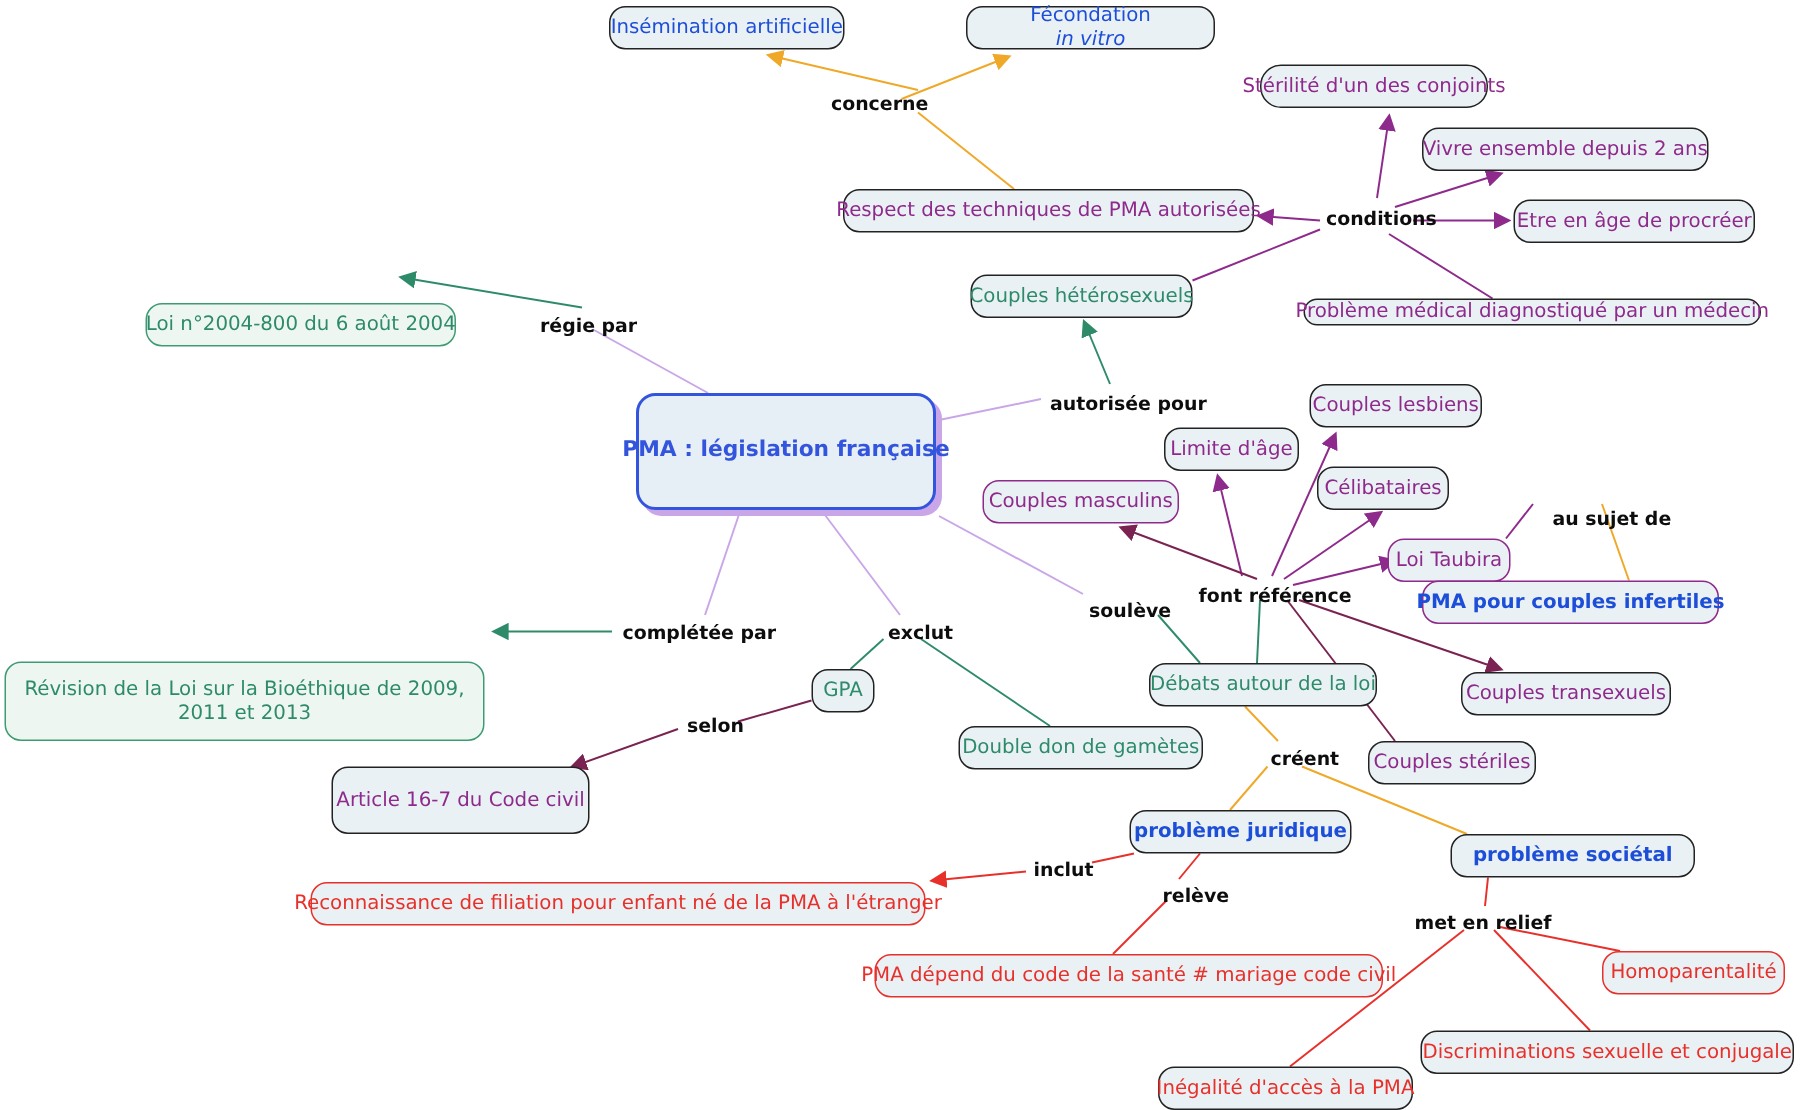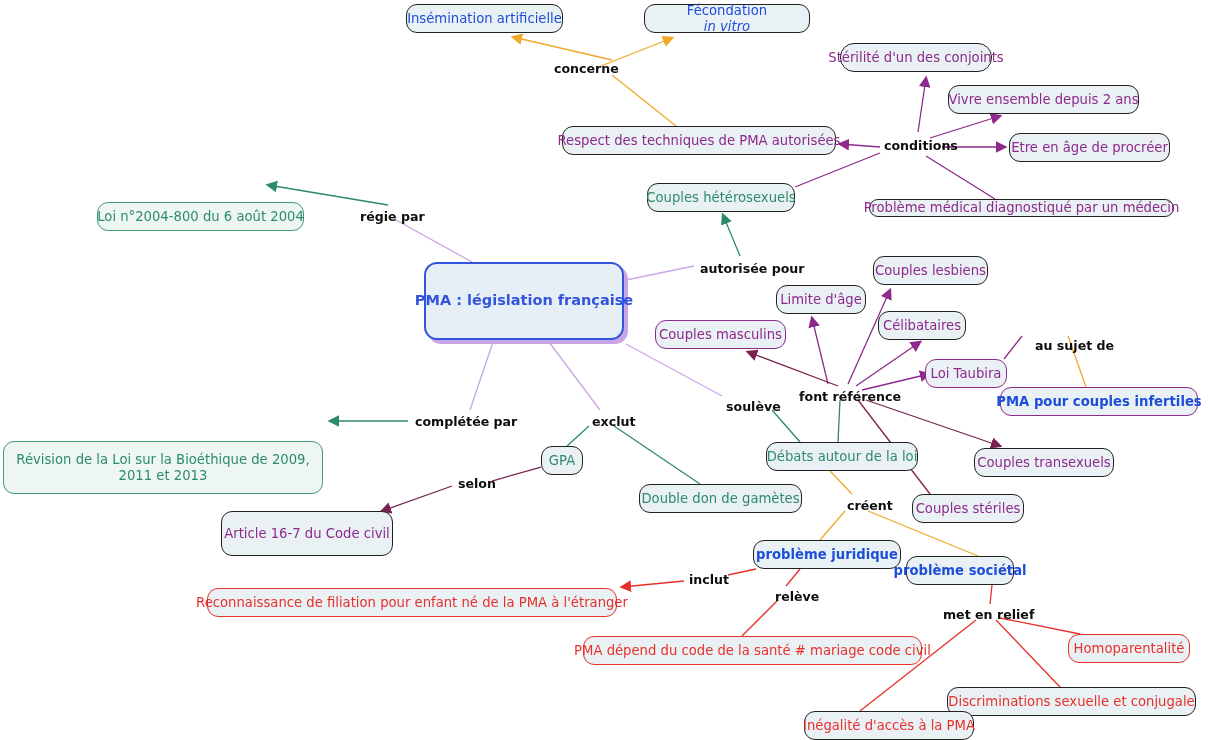--- a/index.html
+++ b/index.html
@@ -213,21 +213,21 @@
       </div>
       <div class="node t-purple b-dark" style="left: 878px; top: 311px; width: 88px; height: 29px;">
         <span>Célibataires</span>
       </div>
       <div class="node t-purple b-purple" style="left: 655px; top: 320px; width: 131px; height: 29px;">
         <span>Couples masculins</span>
       </div>
       <div class="node t-purple b-purple" style="left: 925px; top: 359px; width: 82px; height: 29px;">
         <span>Loi Taubira</span>
       </div>
-      <div class="node t-orange b-purple bold" style="left: 1000px; top: 387px; width: 198px; height: 29px;">
+      <div class="node t-orange b-purple bold" style="left: 948px; top: 387px; width: 198px; height: 29px;">
         <span>PMA pour couples infertiles</span>
       </div>
       <div class="node t-green b-green f-green wrap" style="left: 3px; top: 394px; width: 320px; height: 53px;">
         <span>Révision de la Loi sur la Bioéthique de 2009, 2011 et 2013</span>
       </div>
       <div class="node t-green b-dark" style="left: 766px; top: 442px; width: 152px; height: 29px;">
         <span>Débats autour de la loi</span>
       </div>
       <div class="node t-green b-dark" style="left: 541px; top: 446px; width: 42px; height: 29px;">
         <span>GPA</span>
@@ -240,36 +240,36 @@
       </div>
       <div class="node t-purple b-dark" style="left: 912px; top: 494px; width: 112px; height: 29px;">
         <span>Couples stériles</span>
       </div>
       <div class="node t-purple b-dark" style="left: 221px; top: 511px; width: 172px; height: 45px;">
         <span>Article 16-7 du Code civil</span>
       </div>
       <div class="node t-orange b-dark bold" style="left: 753px; top: 540px; width: 148px; height: 29px;">
         <span>problème juridique</span>
       </div>
-      <div class="node t-orange b-dark bold" style="left: 906px; top: 556px; width: 108px; height: 29px;">
+      <div class="node t-orange b-dark bold" style="left: 967px; top: 556px; width: 163px; height: 29px;">
         <span>problème sociétal</span>
       </div>
       <div class="node t-red b-red" style="left: 207px; top: 588px; width: 410px; height: 29px;">
         <span>Reconnaissance de filiation pour enfant né de la PMA à l'étranger</span>
       </div>
       <div class="node t-red b-red" style="left: 1068px; top: 634px; width: 122px; height: 29px;">
         <span>Homoparentalité</span>
       </div>
       <div class="node t-red b-red" style="left: 583px; top: 636px; width: 339px; height: 29px;">
         <span>PMA dépend du code de la santé # mariage code civil</span>
       </div>
       <div class="node t-red b-dark" style="left: 947px; top: 687px; width: 249px; height: 29px;">
         <span>Discriminations sexuelle et conjugale</span>
       </div>
-      <div class="node t-red b-dark" style="left: 772px; top: 711px; width: 170px; height: 29px; margin-left: 32px;">
+      <div class="node t-red b-dark" style="left: 772px; top: 711px; width: 170px; height: 29px;">
         <span>Inégalité d'accès à la PMA</span>
       </div>
     </div>
 
   <div id="label-layer">
       <div class="linklabel" style="left: 554px; top: 63px;">concerne</div>
       <div class="linklabel" style="left: 884px; top: 140px;">conditions</div>
       <div class="linklabel" style="left: 360px; top: 211px;">régie par</div>
       <div class="linklabel" style="left: 700px; top: 263px;">autorisée pour</div>
       <div class="linklabel" style="left: 1024px; top: 340px; margin-left: 11px;">au sujet de</div>

